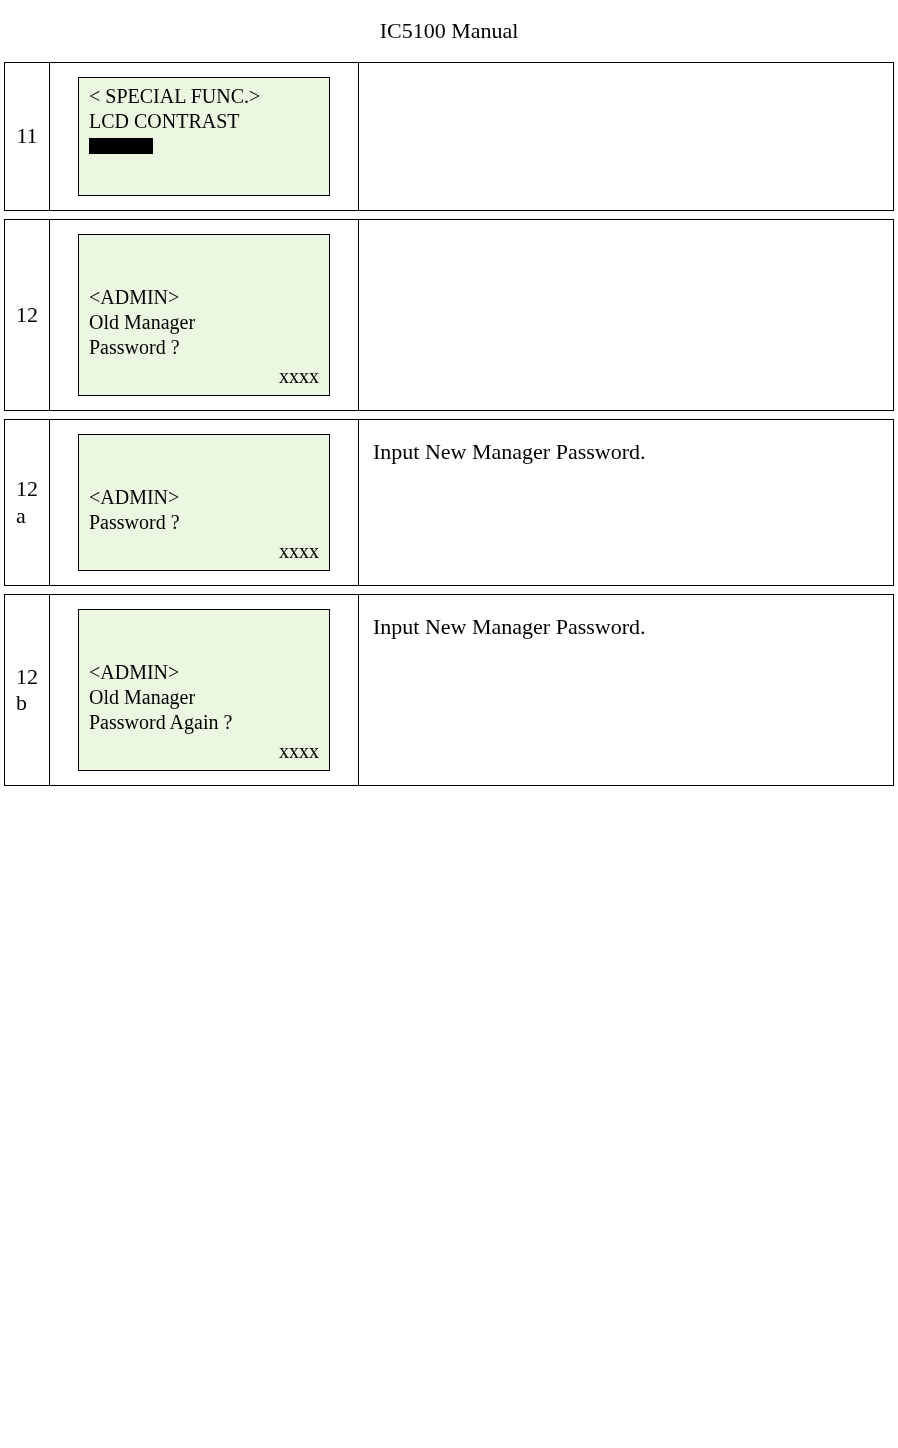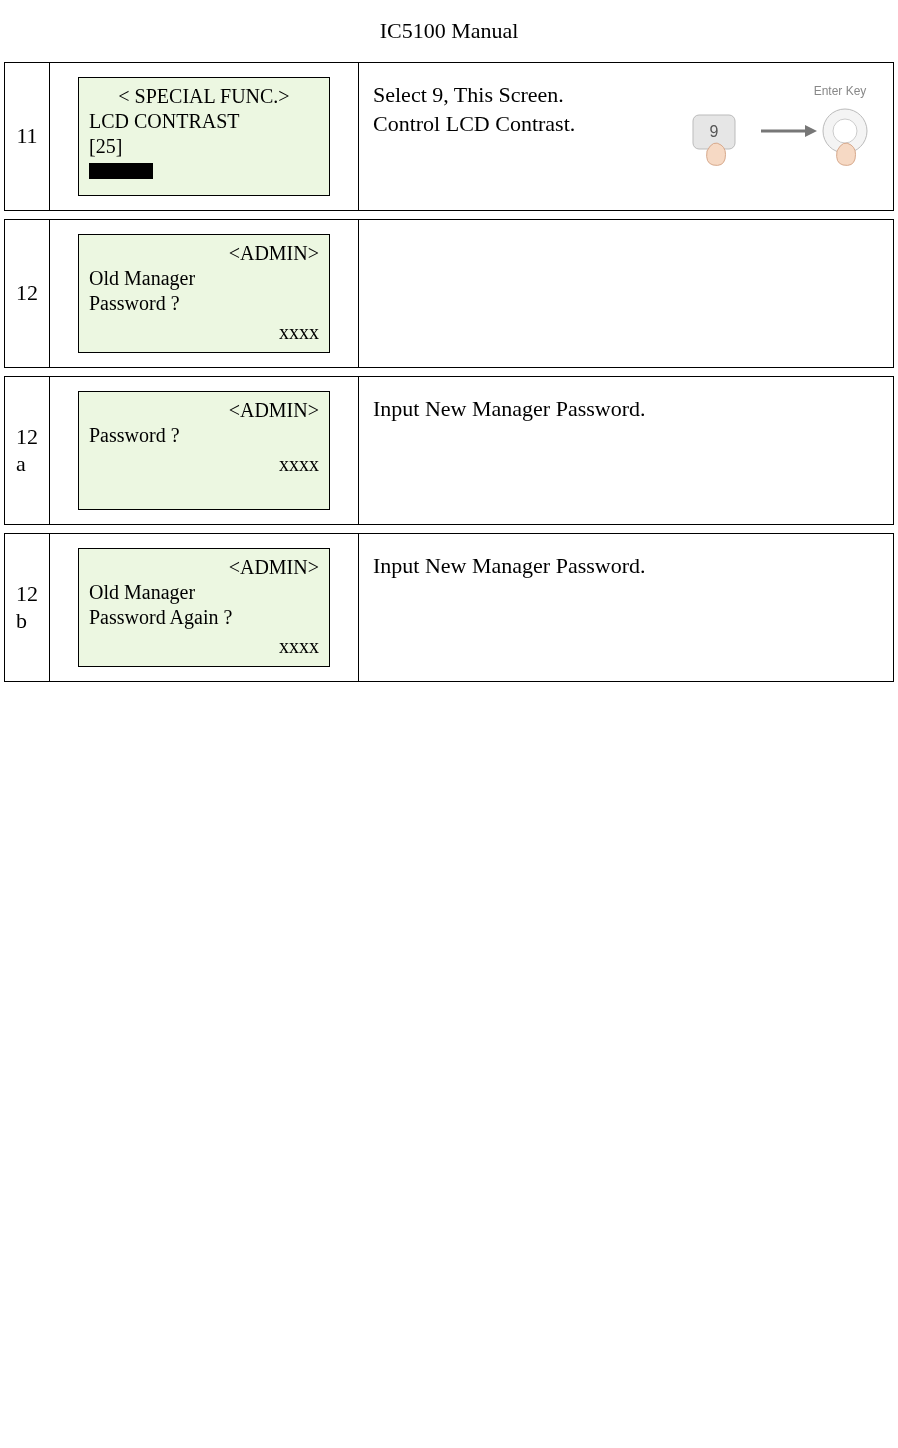--- a/index.html
+++ b/index.html
@@ -55,21 +55,22 @@
     width: 230px;
     min-height: 105px;
     background: #ecf7e1;
     border: 1px solid #000;
     padding: 6px 10px;
     font-size: 20px;
     line-height: 1.25;
     position: relative;
   }
   .lcd-header {
-    text-align: right;
+    text-align: left;
+    margin-top: 44px;
   }
   .lcd-line {
     white-space: pre-wrap;
   }
   .lcd-input {
     text-align: right;
     margin-top: 4px;
   }
   .lcd-bar {
     display: inline-block;
@@ -93,45 +94,24 @@
 <body>
 
 <div class="page-title">IC5100 Manual</div>
 
 <div class="rows">
 
   <div class="row">
     <div class="step-col">11</div>
     <div class="lcd-col">
       <div class="lcd-box">
-        <div class="lcd-line" style="text-align:center">&lt; SPECIAL FUNC.&gt;</div>
+        <div class="lcd-line" style="text-align:left">&lt; SPECIAL FUNC.&gt;</div>
         <div class="lcd-line">LCD CONTRAST</div>
-        <div class="lcd-line">[25]</div>
         <span class="lcd-bar"></span>
       </div>
-    </div>
-    <div class="desc-col">
-      <div class="desc-text">Select 9, This Screen.
-Control LCD Contrast.</div>
-      <svg class="key-illustration" width="200" height="90" viewBox="0 0 200 90">
-        <text x="155" y="16" font-family="Arial" font-size="12" fill="#888" text-anchor="middle">Enter Key</text>
-
-        <rect x="8" y="36" width="42" height="34" rx="6" fill="#e6e6e6" stroke="#bbb"></rect>
-        <text x="29" y="58" font-family="Arial" font-size="16" fill="#555" text-anchor="middle">9</text>
-
-        <path d="M22 72 q6 -12 14 -6 q6 4 4 14 q-2 8 -12 6 q-8 -2 -6 -14" fill="#f6d9c4" stroke="#d7a98c" stroke-width="1"></path>
-
-        <path d="M76 52 L120 52" stroke="#777" stroke-width="3"></path>
-        <path d="M120 46 L132 52 L120 58 Z" fill="#777"></path>
-
-        <circle cx="160" cy="52" r="22" fill="#f4f4f4" stroke="#bbb"></circle>
-        <circle cx="160" cy="52" r="12" fill="#fff" stroke="#ccc"></circle>
-
-        <path d="M152 72 q6 -12 14 -6 q6 4 4 14 q-2 8 -12 6 q-8 -2 -6 -14" fill="#f6d9c4" stroke="#d7a98c" stroke-width="1"></path>
-      </svg>
     </div>
   </div>
 
   <div class="row">
     <div class="step-col">12</div>
     <div class="lcd-col">
       <div class="lcd-box">
         <div class="lcd-header">&lt;ADMIN&gt;</div>
         <div class="lcd-line">Old Manager</div>
         <div class="lcd-line">Password ?</div>

